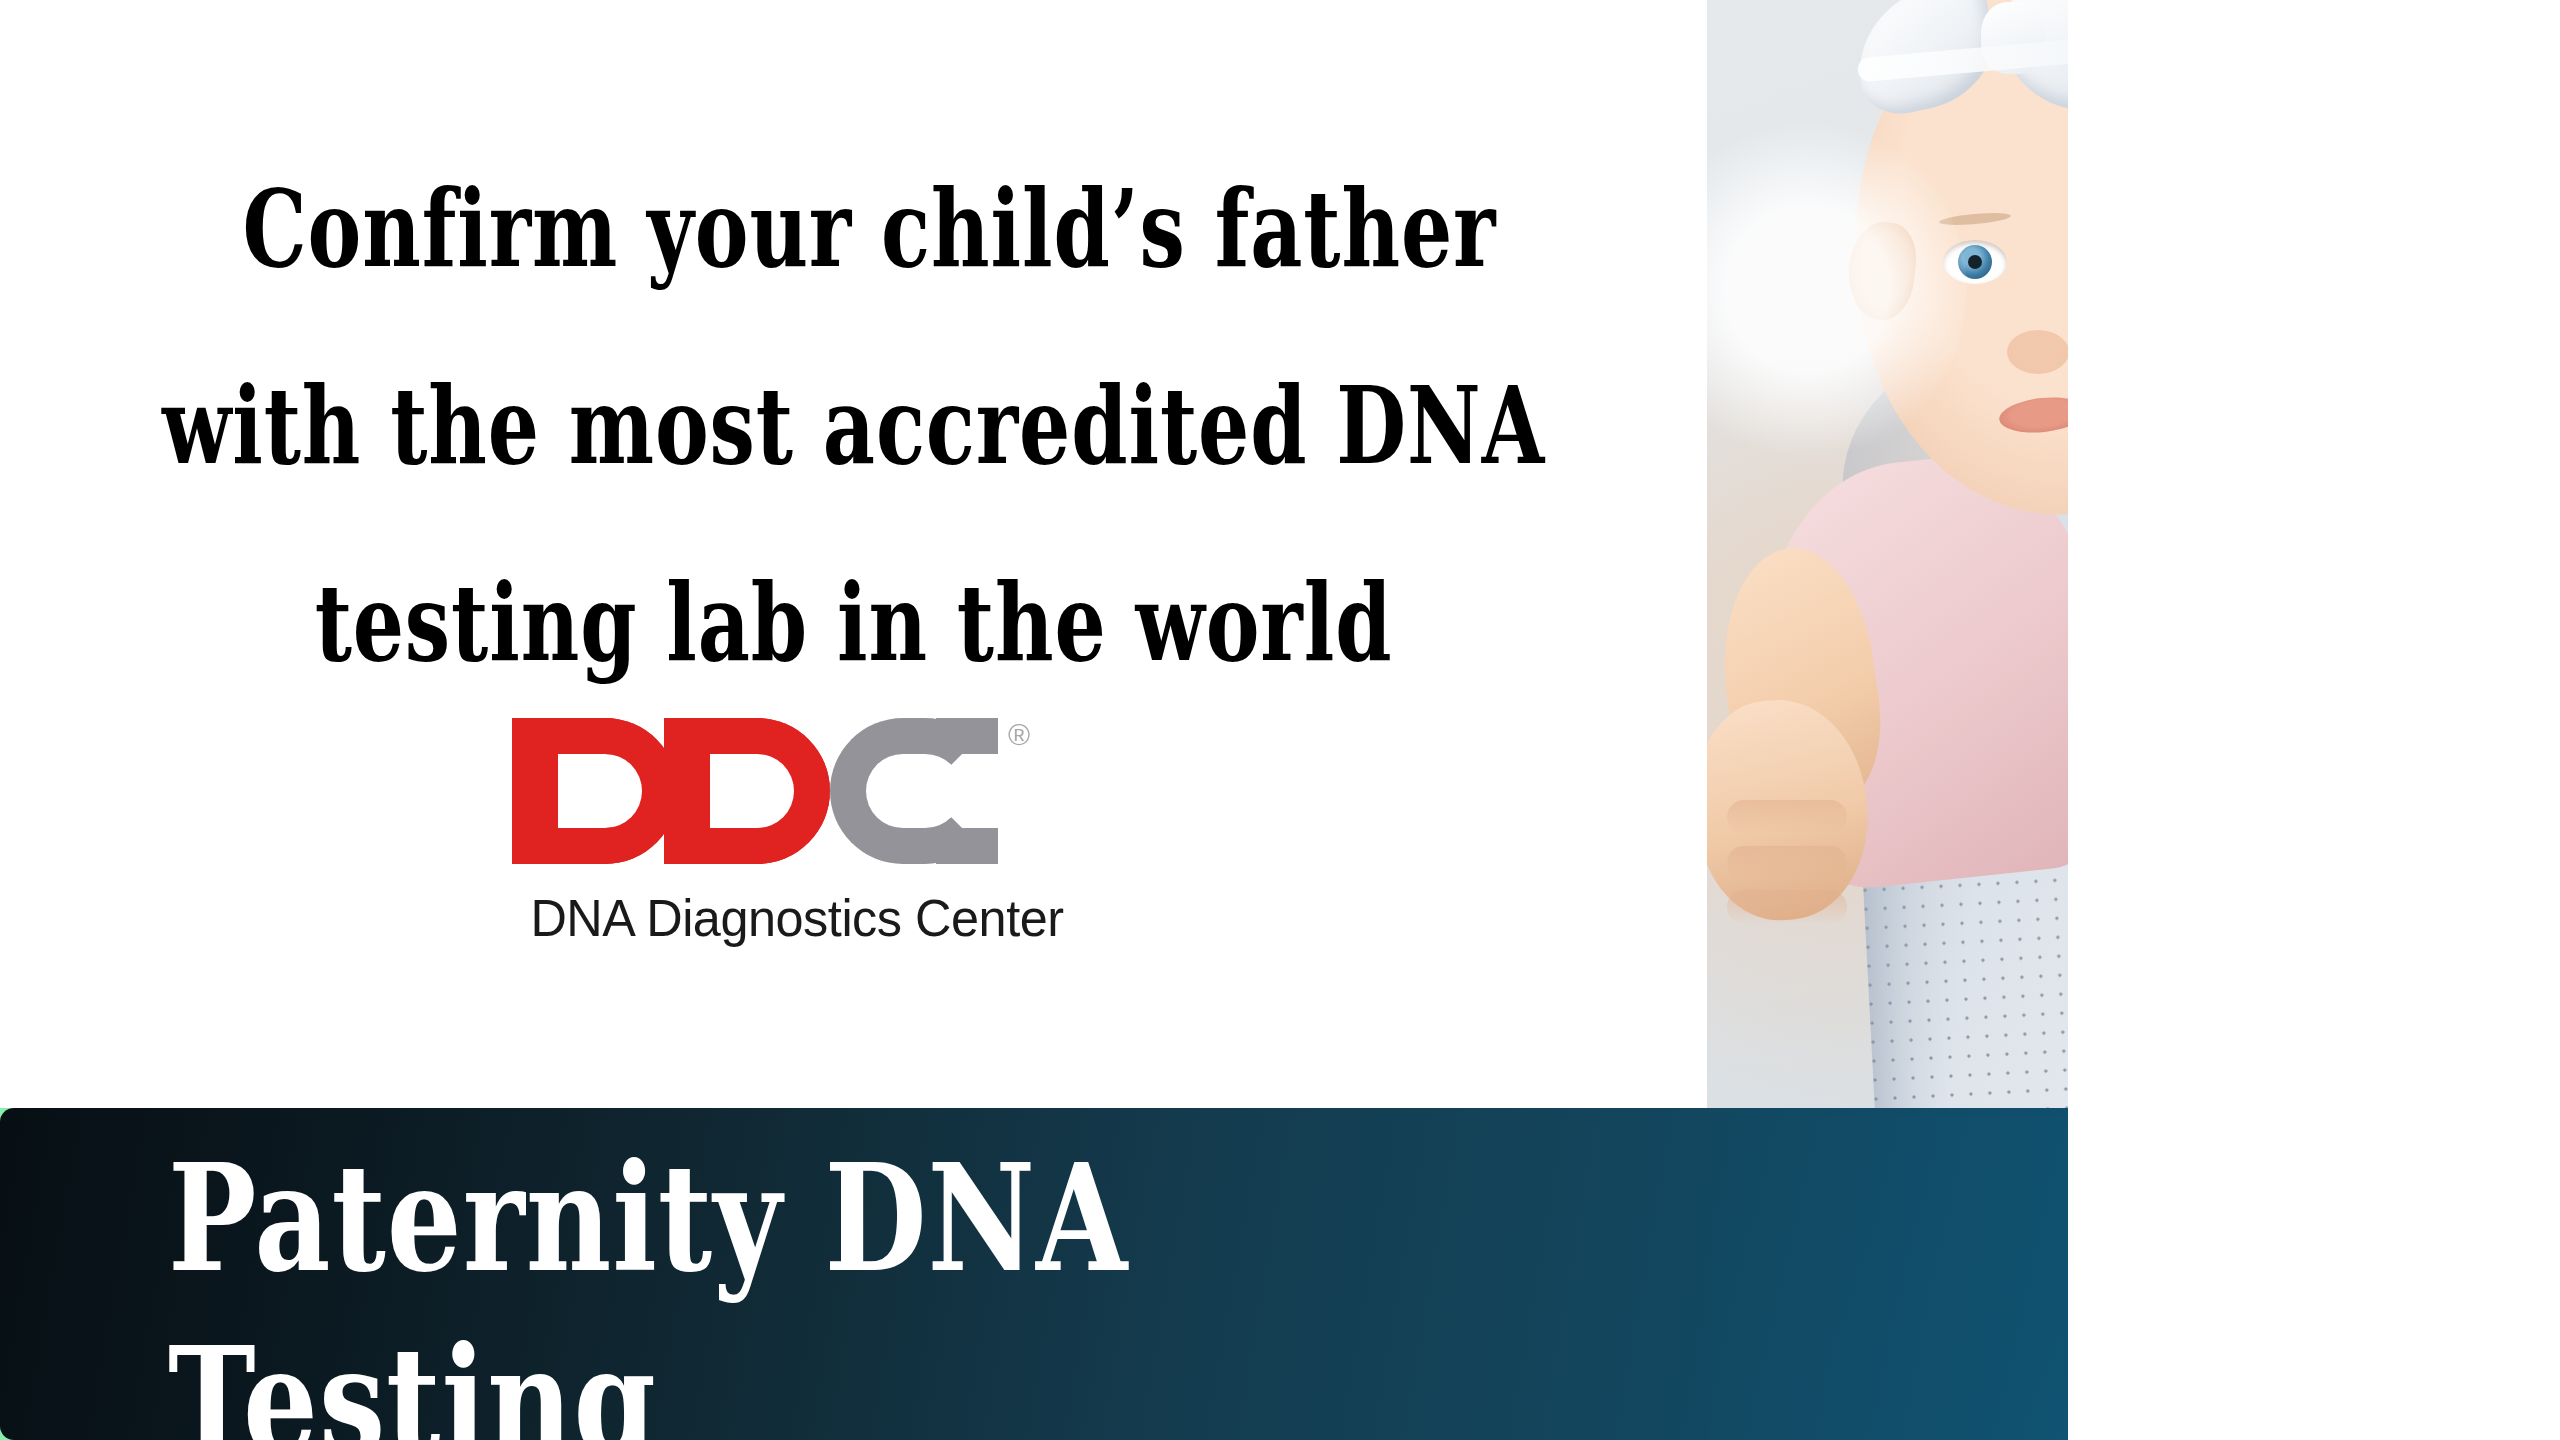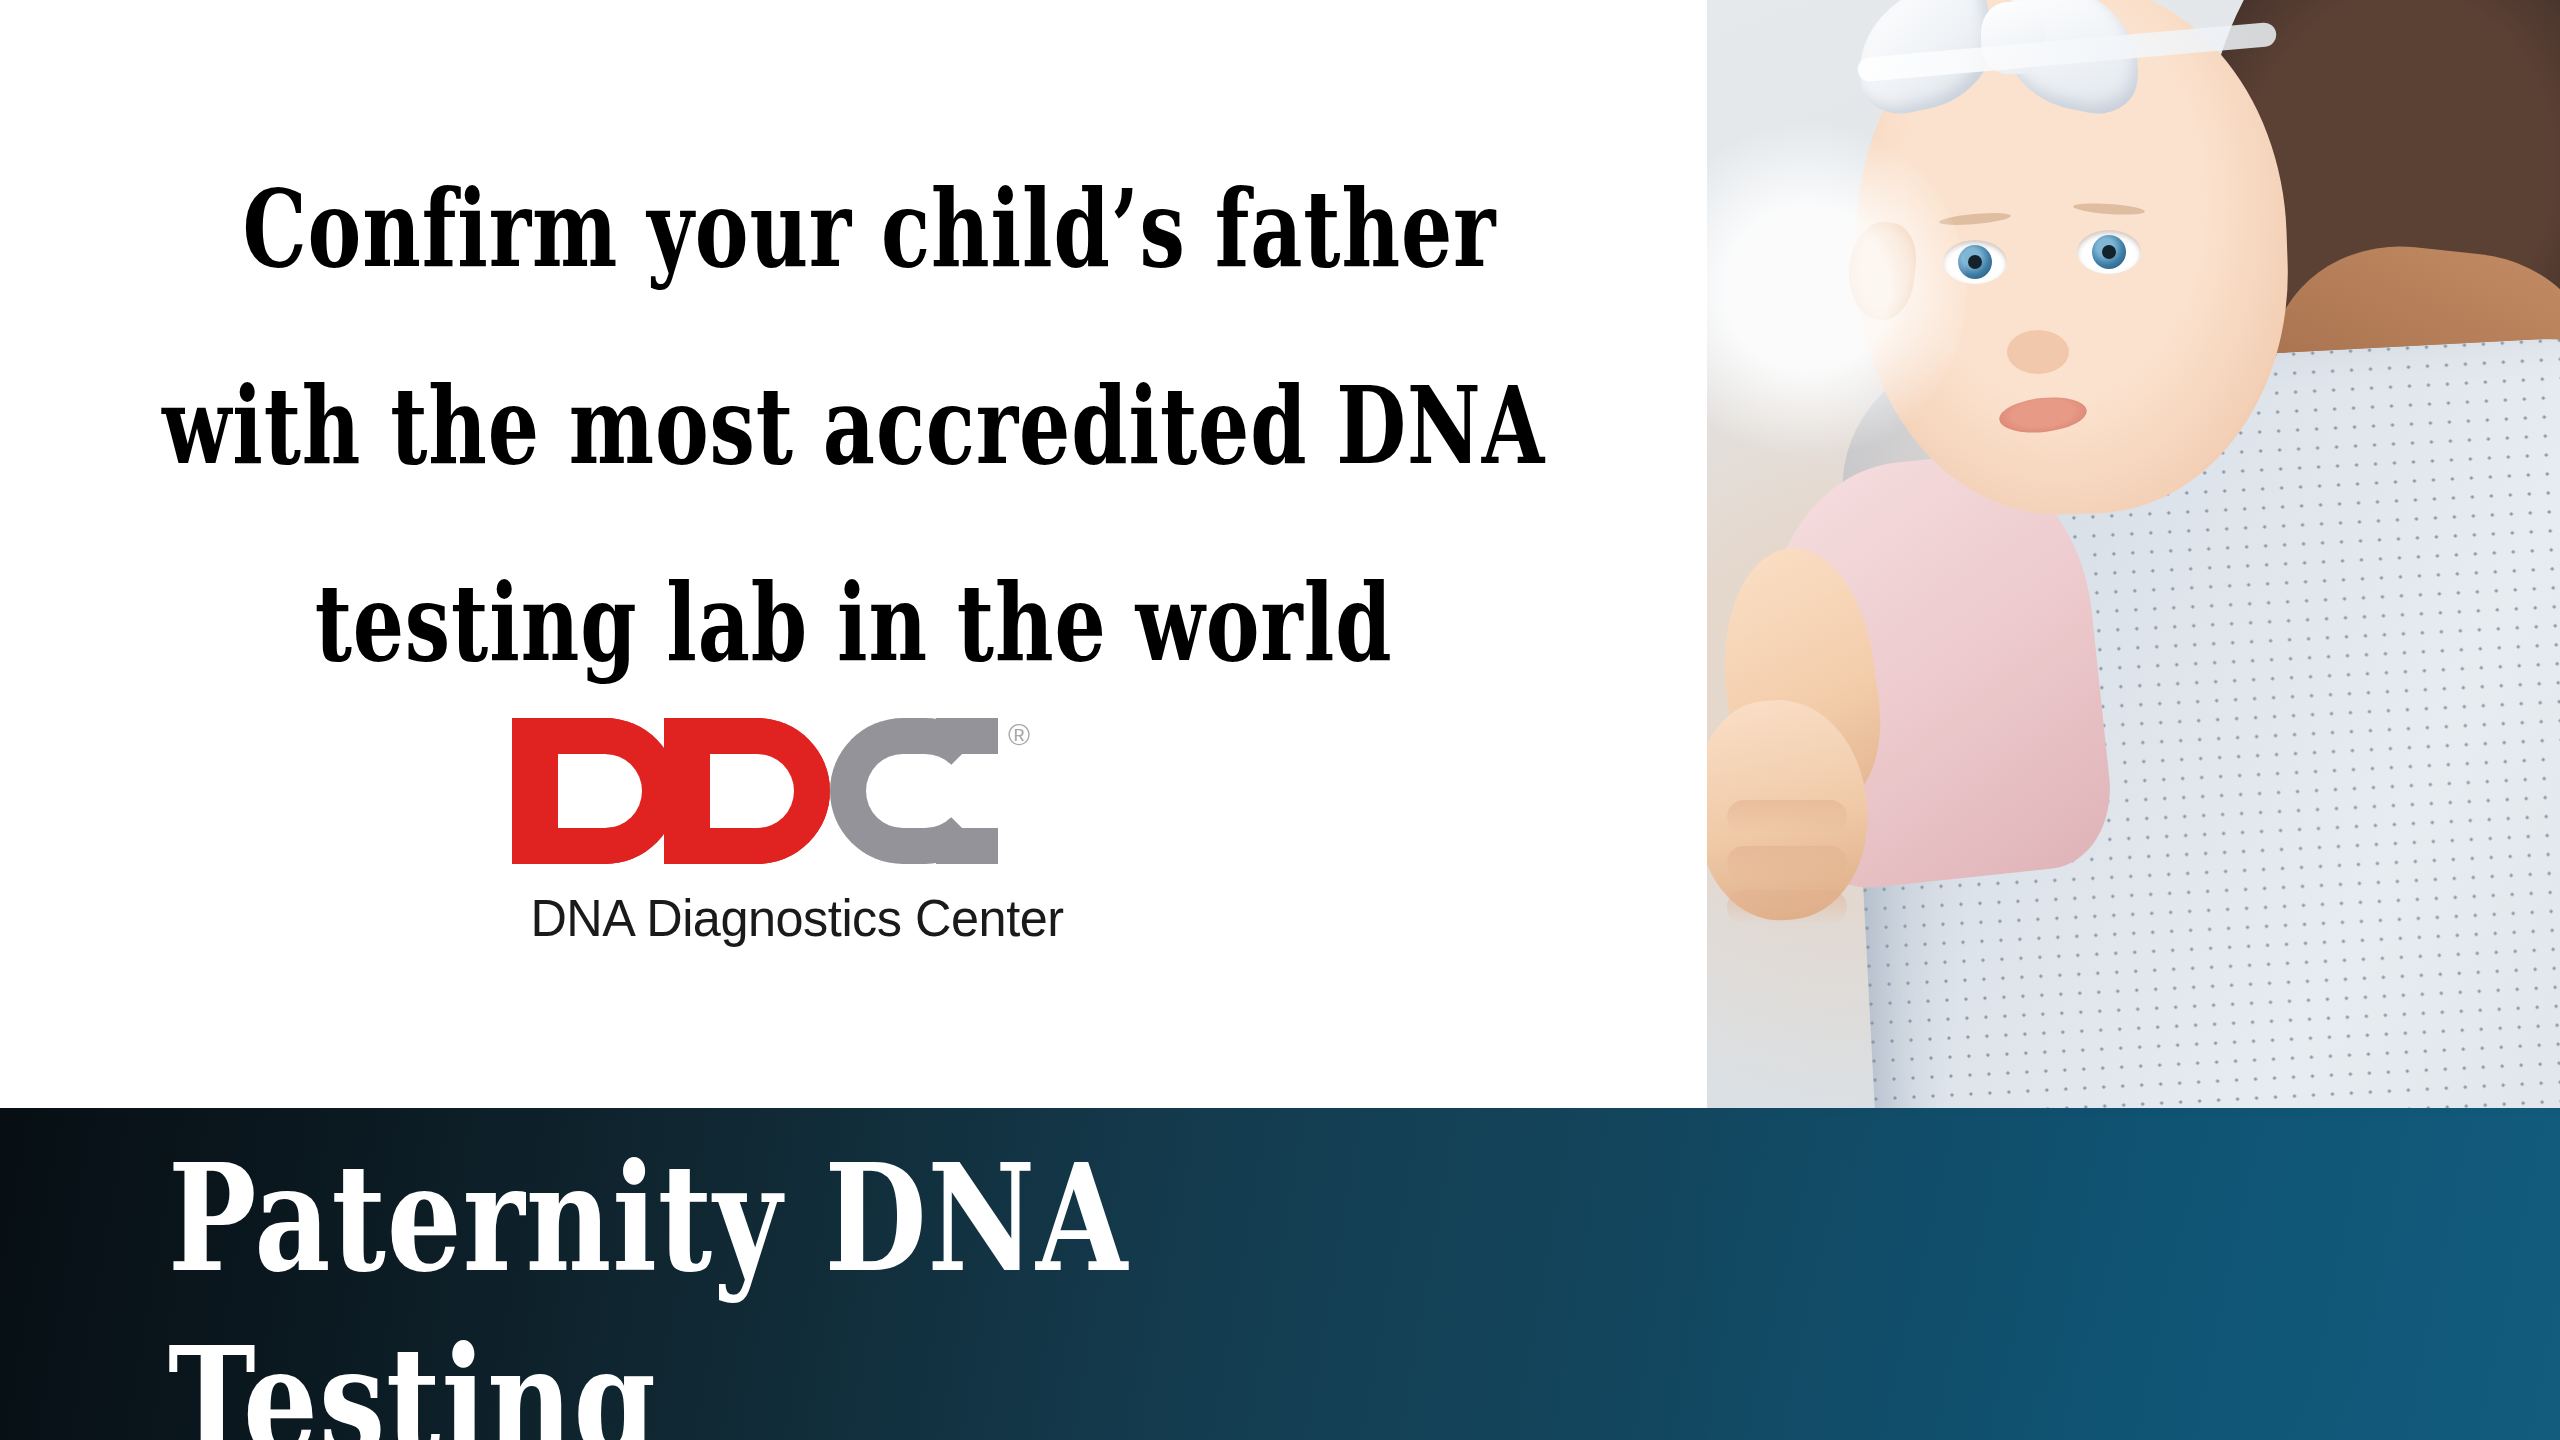--- a/index.html
+++ b/index.html
@@ -6,21 +6,21 @@
     margin: 0;
     padding: 0;
     background: #ffffff;
   }
   body {
     font-family: "Liberation Serif", serif;
   }
 
   #poster {
     position: relative;
-    width: 2560px;
+    width: 2068px;
     height: 1440px;
     overflow: hidden;
     background: #86efac;
   }
 
   
   .left-panel {
     position: absolute;
     left: 0;
     top: 0;
@@ -399,20 +399,21 @@
     height: 332px;
     background: linear-gradient(100deg,
                 #070f14 0%,
                 #0a161d 10%,
                 #102833 28%,
                 #143b4e 46%,
                 #13455c 62%,
                 #0f5170 82%,
                 #125a7c 100%);
     overflow: hidden;
+    border-radius: 14px;
   }
   .banner-strip {
     position: absolute;
     left: 1707px;
     top: 8px;
     width: 853px;
     height: 324px;
     background: linear-gradient(115deg, rgba(18,90,124,0.0) 0%, rgba(20,98,134,0.22) 100%);
   }
   .banner-title {

